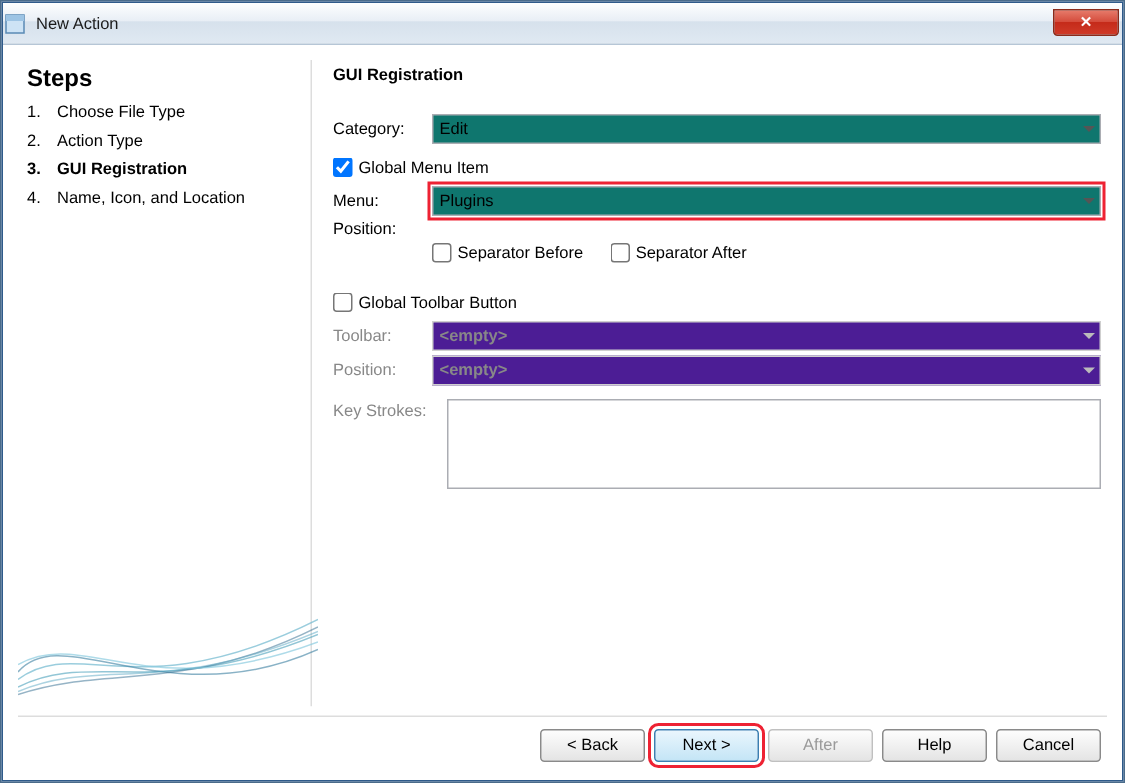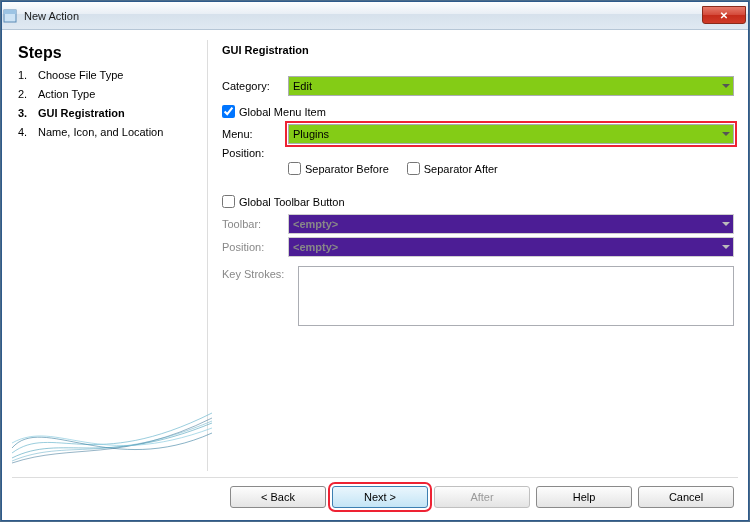--- a/index.html
+++ b/index.html
@@ -18,38 +18,38 @@
   .steps-col h3 { font-weight: bold; font-size: 16px; padding-bottom: 4px; }
   .steps-list { list-style: none; }
   .steps-list li { display: flex; padding: 2px 0; line-height: 15px; }
   .steps-list li .num { width: 20px; text-align: left; }
   .steps-list li.current { font-weight: bold; }
 
   .main-col { flex: 1; padding: 4px 4px 4px 14px; display: flex; flex-direction: column; }
   .main-col h3 { font-weight: bold; font-size: 11px; margin-bottom: 20px; }
   .form-row { display: flex; align-items: center; margin-bottom: 3px; }
   .form-row .lbl { width: 66px; }
-  .dropdown { flex: 1; height: 20px; border: 1px solid #abadb3; background: #84cc16; display: flex; align-items: center; padding: 0 4px; position: relative; }
+  .dropdown { flex: 1; height: 20px; border: 1px solid #abadb3; background: #0f766e; display: flex; align-items: center; padding: 0 4px; position: relative; }
   .dropdown.disabled { background: #4c1d95; color: #888; border-color: #cfcfcf; font-weight: bold; }
   .dropdown .arrow { position: absolute; right: 3px; top: 50%; transform: translateY(-50%); width:0; height:0; border-left:4px solid transparent; border-right:4px solid transparent; border-top:4px solid #555; }
   .dropdown.disabled .arrow { border-top-color: #bbb; }
   .checkbox-row { display: flex; align-items: center; margin-bottom: 6px; }
   .checkbox-row input { margin-right: 4px; }
   .hl-red { border: 2px solid #e23; padding: 1px; margin: -3px; }
   .sep-row { display: flex; gap: 18px; margin-left: 66px; margin-bottom: 14px; }
   .textarea-box { flex:1; height: 60px; border: 1px solid #abadb3; background: #fff; }
   .side-btns { display:flex; flex-direction:column; gap:6px; margin-left:8px; }
   .side-btns button { width:90px; height:22px; border:1px solid #b0b0b0; background: linear-gradient(#fdfdfd,#e9e9e9); color:#888; border-radius:3px; }
   .keystrokes-row { display:flex; align-items:flex-start; }
   .keystrokes-row .lbl { width: 76px; padding-top:2px; color:#888; }
   .disabled-text { color:#888; }
 
   .hr { height:1px; background:#ddd; margin: 6px 0 8px 0; }
   .footer-btns { display:flex; gap:6px; justify-content:flex-end; padding-right:4px; padding-bottom:2px; }
-  .footer-btns button { width:96px; height:22px; border:1px solid #8a8a8a; background: linear-gradient(#fdfdfd,#e4e4e4); border-radius:3px; }
+  .footer-btns button { width:70px; height:22px; border:1px solid #8a8a8a; background: linear-gradient(#fdfdfd,#e4e4e4); border-radius:3px; }
   .footer-btns button.disabled { color:#9a9a9a; border-color:#c0c0c0; }
   .footer-btns button.primary { border:1px solid #3c7fb1; background: linear-gradient(#eaf6fd,#c4e5f6); }
   .hl-red-btn { outline:2px solid #e23; outline-offset:2px; }
 
   .wave-deco { position: relative; height: 0; }
   .wave-svg { position: absolute; bottom: -6px; left: -6px; width: 200px; height: 90px; pointer-events:none; }
 </style>
 </head>
 <body>
 

